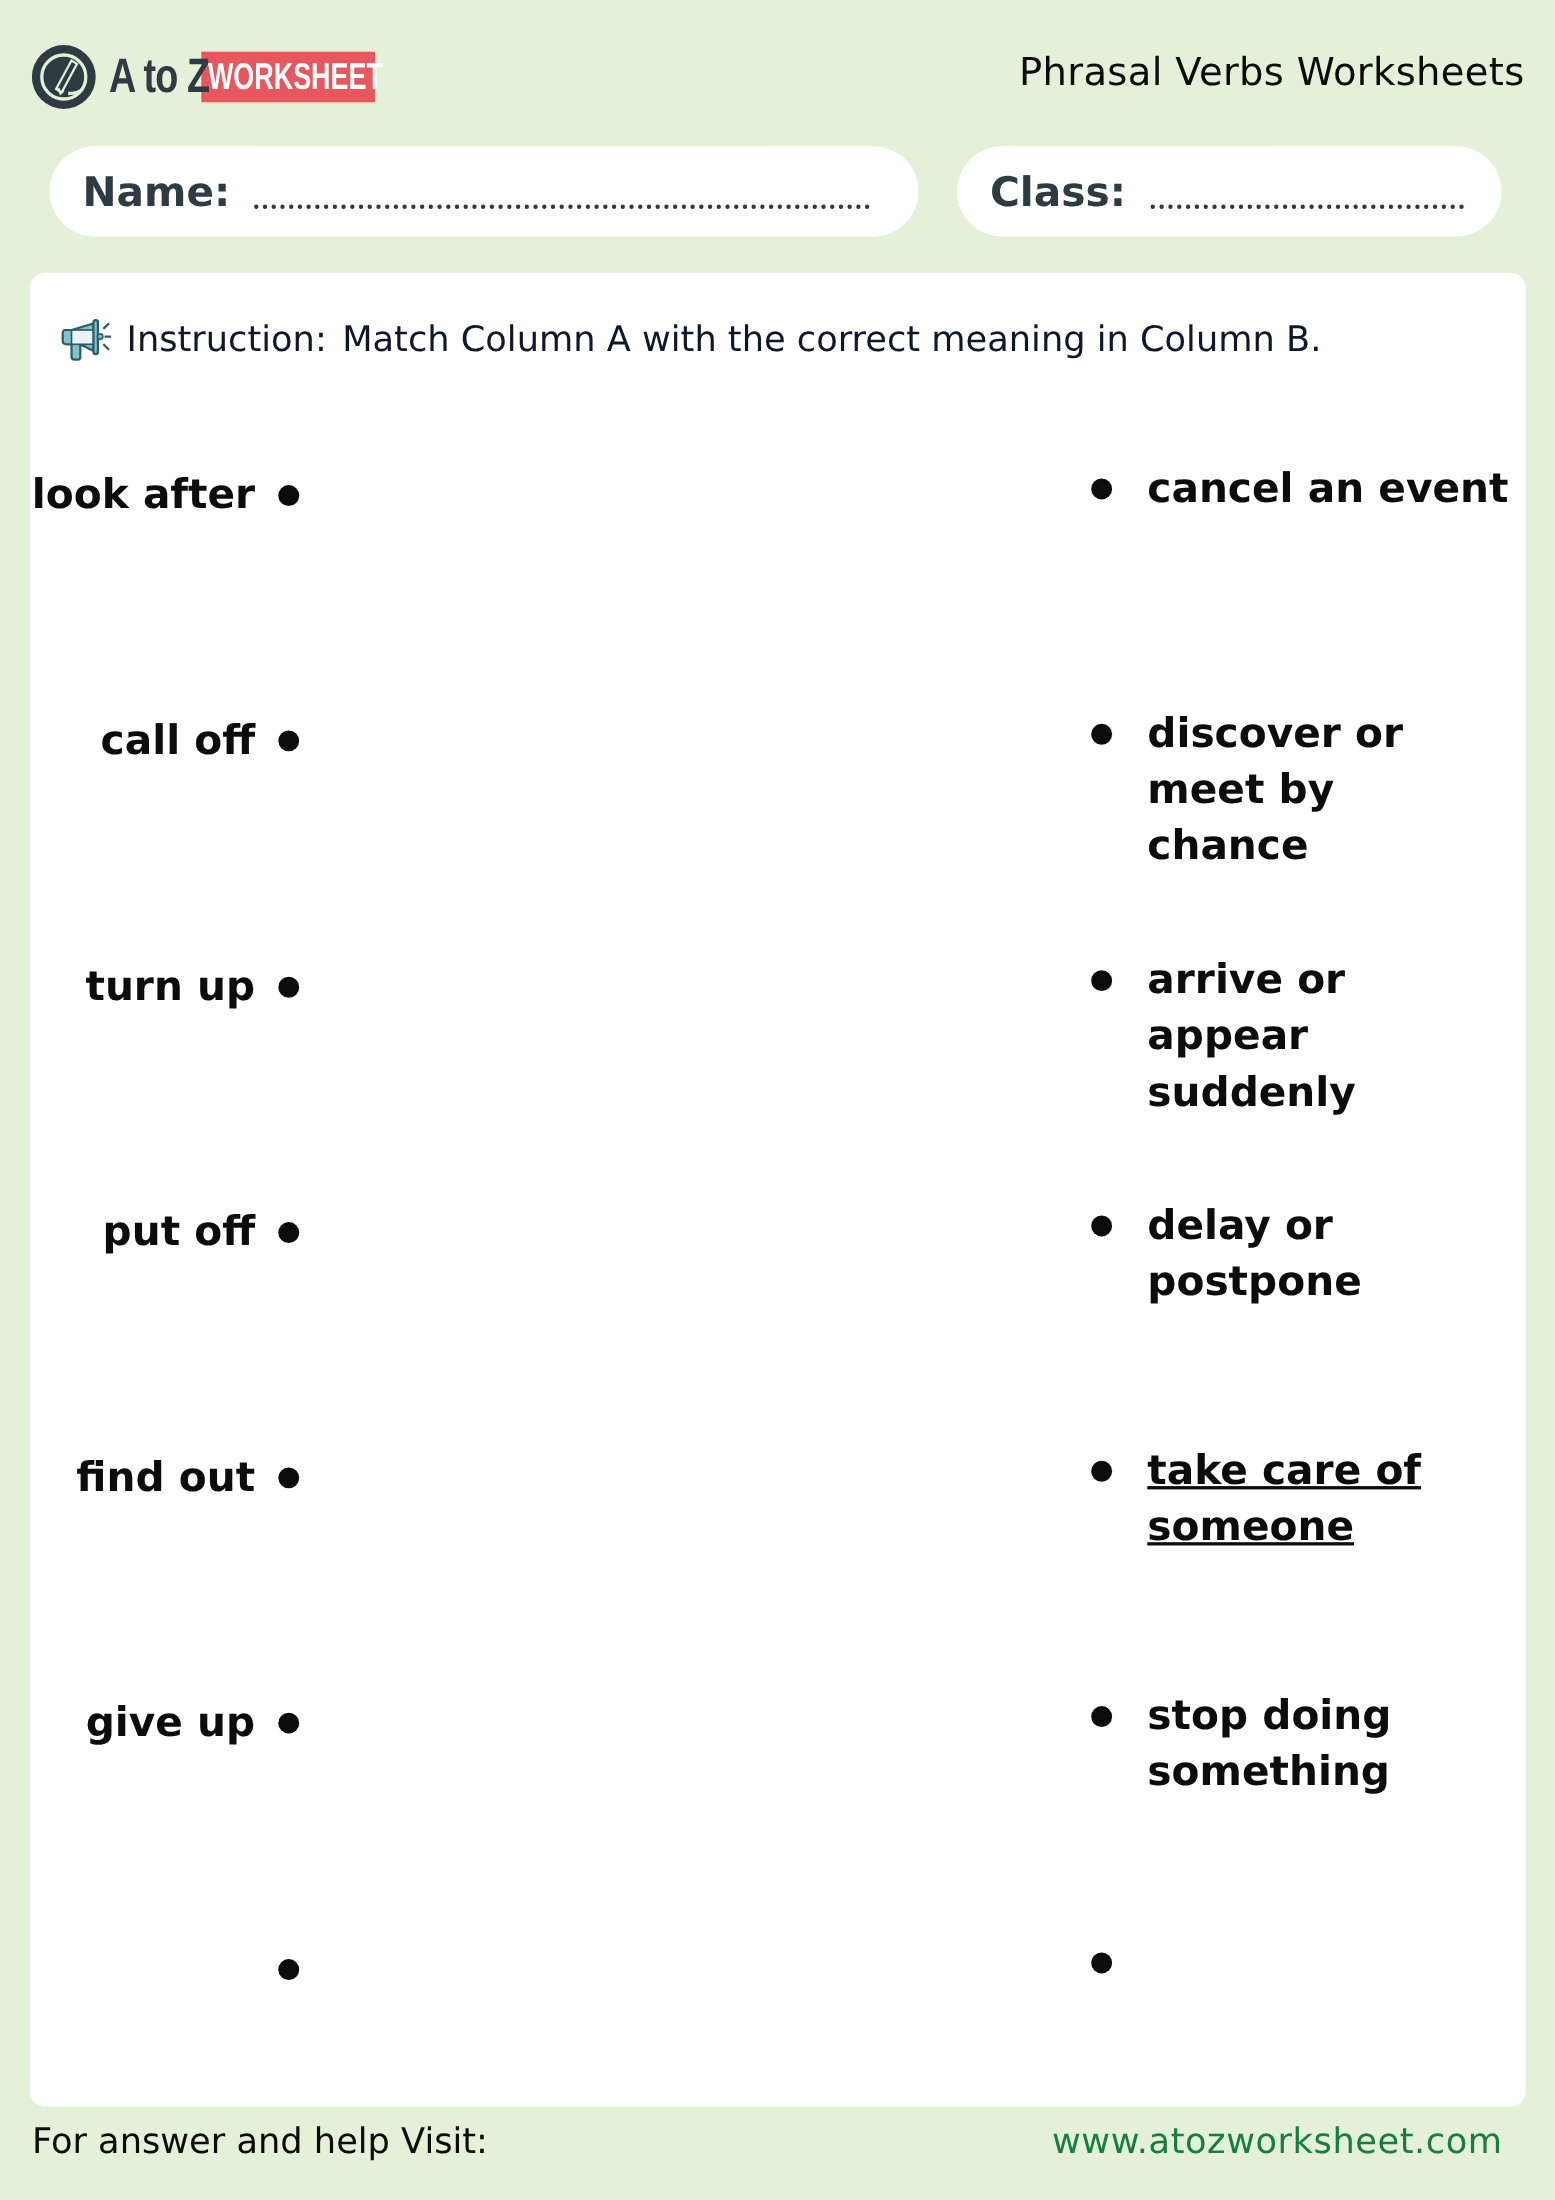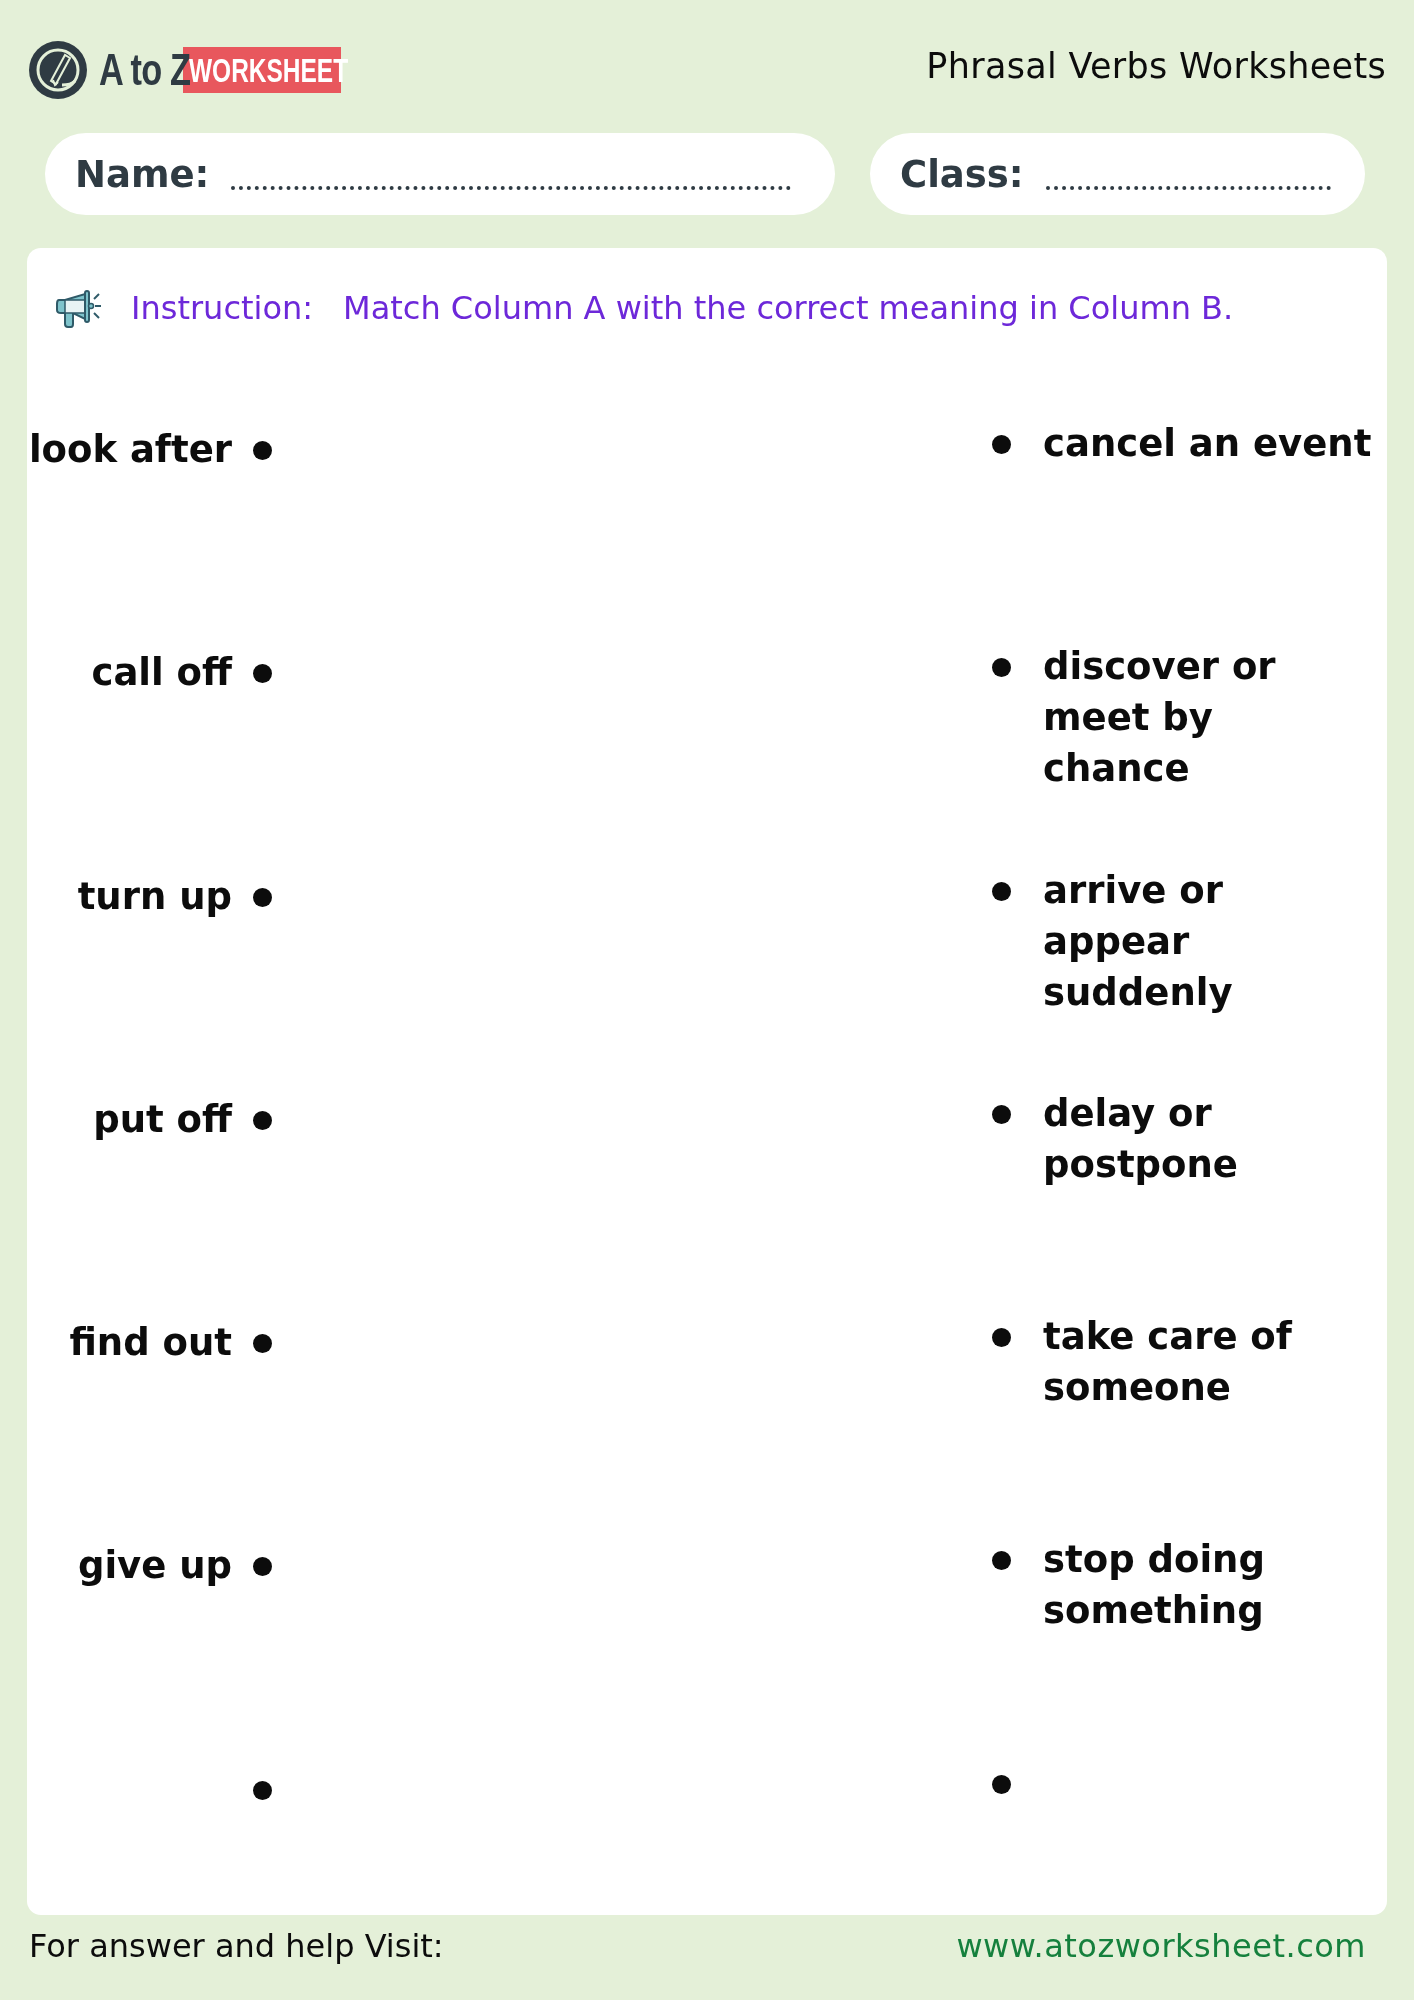--- a/index.html
+++ b/index.html
@@ -61,21 +61,21 @@
     .pill-class .pill-line { margin-right: 34px; }
 
     .card {
       position: absolute; left: 27px; top: 248px;
       width: 1360px; height: 1667px;
       background: #ffffff; border-radius: 14px;
     }
     .instruction {
       position: absolute; left: 26px; top: 38px;
       display: flex; align-items: center;
-      font-size: 32px; color: #6d28d9; gap: 16px;
+      font-size: 32px; color: #0f172a;
     }
     .instruction .mega { width: 50px; height: 44px; margin-right: 12px; }
     .instruction .label { font-weight: normal; margin-right: 14px; }
 
     .left-item {
       position: absolute; right: 1155px; 
       font-weight: bold; font-size: 37px; text-align: right;
       line-height: 51px; color: #0c0c0c;
     }
     .dot {
@@ -166,21 +166,21 @@
   <div class="dot" style="left:965px;top:410px;"></div>
   <div class="right-item" style="top:393px;width:320px;">discover or meet by chance</div>
 
   <div class="dot" style="left:965px;top:634px;"></div>
   <div class="right-item" style="top:617px;width:320px;">arrive or appear suddenly</div>
 
   <div class="dot" style="left:965px;top:857px;"></div>
   <div class="right-item" style="top:840px;width:220px;">delay or postpone</div>
 
   <div class="dot" style="left:965px;top:1080px;"></div>
-  <div class="right-item" style="top:1063px;width:260px;">take care of someone</div>
+  <div class="right-item" style="top:1063px;width:260px;text-decoration:underline;">take care of someone</div>
 
   <div class="dot" style="left:965px;top:1303px;"></div>
   <div class="right-item" style="top:1286px;width:240px;">stop doing something</div>
 
   <div class="dot" style="left:965px;top:1527px;"></div>
 </div>
 
 <div class="footer-left">For answer and help Visit:</div>
 <div class="footer-right">www.atozworksheet.com</div>
 

